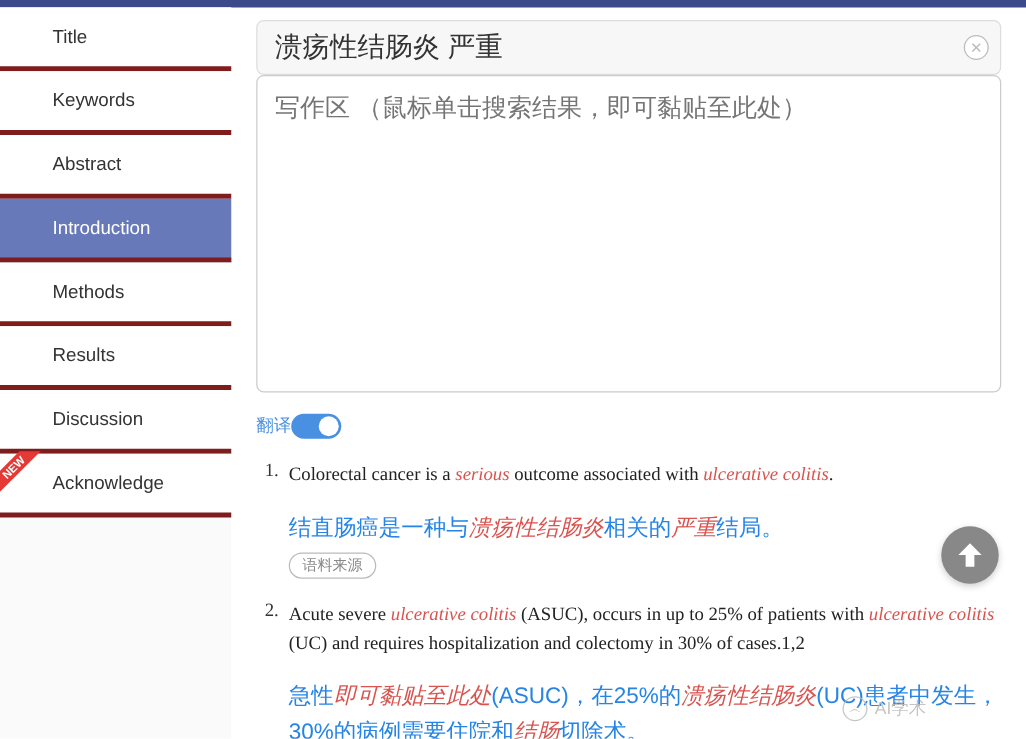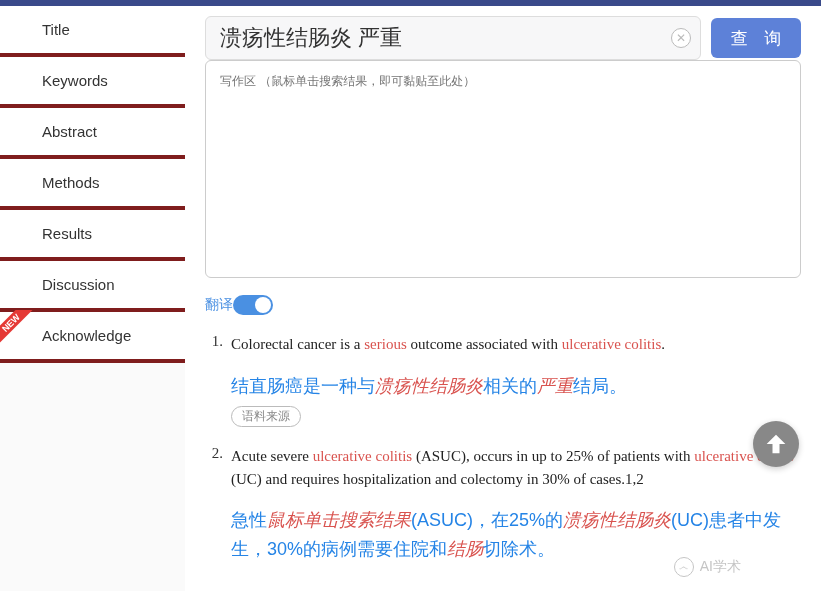--- a/index.html
+++ b/index.html
@@ -61,44 +61,44 @@
   color: #bbb; font-size: 12px; line-height: 18px; text-align: center;
   cursor: pointer; background: #fff;
 }
 .query-btn {
   width: 90px; height: 40px; background: #5d81d8; color: #fff;
   border: none; border-radius: 6px; font-size: 17px; cursor: pointer;
   letter-spacing: 6px; padding-left: 6px;
 }
 
 .writing-area {
-  width: 100%; height: 218px;
+  width: 100%; height: 254px;
   border: 1px solid #ccc; border-radius: 6px;
   padding: 12px 14px; resize: none;
-  font-size: 12px; color: #999;
+  font-size: 20px; color: #999;
   font-family: inherit;
 }
 
 .translate-row { display: flex; align-items: center; margin: 14px 0 18px 0; }
 .translate-label { color: #4a90e2; font-size: 14px; }
 .toggle {
   width: 40px; height: 20px; background: #4a90e2; border-radius: 10px;
   position: relative; cursor: pointer;
 }
 .toggle-knob {
   width: 16px; height: 16px; background: #fff; border-radius: 50%;
   position: absolute; top: 2px; right: 2px;
 }
 
 .results { font-size: 15px; }
 .result-item { display: flex; margin-bottom: 18px; }
 .result-num { width: 26px; text-align: right; padding-right: 8px; color: #333; font-family: Georgia, serif; }
 .result-body { flex: 1; }
 .result-en { font-family: Georgia, 'Times New Roman', serif; color: #222; line-height: 1.5; }
-.result-en .hl { color: #d9534f; }
+.result-en .hl { color: #d9534f; font-style: italic; }
 .result-cn { color: #2584e6; font-size: 18px; margin-top: 16px; line-height: 1.6; }
 .result-cn .hl { color: #d9534f; font-style: italic; }
 .source-btn {
   display: inline-block; margin-top: 6px;
   border: 1px solid #bbb; border-radius: 12px;
   padding: 1px 10px; font-size: 12px; color: #888;
   cursor: pointer; background: #fff;
 }
 
 .scroll-top {
@@ -121,56 +121,56 @@
 </style>
 </head>
 <body>
 
 <div class="topbar"></div>
 <div class="layout">
   <div class="sidebar" id="sidebar">
       <div class="sidebar-item"><span>Title</span></div>
       <div class="sidebar-item"><span>Keywords</span></div>
       <div class="sidebar-item"><span>Abstract</span></div>
+      <div class="sidebar-item active"><span>Introduction</span></div>
       <div class="sidebar-item"><span>Methods</span></div>
       <div class="sidebar-item"><span>Results</span></div>
       <div class="sidebar-item"><span>Discussion</span></div>
       <div class="sidebar-item"><div class="new-badge">
           <span>NEW</span>
         </div><span>Acknowledge</span></div>
     </div>
 
   <div class="main">
     <div class="search-row">
       <div class="search-wrap">
         <input class="search-input" value="溃疡性结肠炎 严重" style="">
         <span class="clear-btn">✕</span>
       </div>
-      <button class="query-btn">查 询</button>
     </div>
 
     <textarea class="writing-area" placeholder="写作区 （鼠标单击搜索结果，即可黏贴至此处）" style=""></textarea>
 
     <div class="translate-row">
       <span class="translate-label">翻译</span>
       <div class="toggle">
           <div class="toggle-knob"></div>
         </div>
     </div>
 
     <div class="results" id="results">
         <div class="result-item">
           <div class="result-num">1.</div>
           <div class="result-body"><div class="result-en">Colorectal cancer is a <span class="hl">serious</span> outcome associated with <span class="hl">ulcerative colitis</span>.</div><div class="result-cn">结直肠癌是一种与<span class="hl">溃疡性结肠炎</span>相关的<span class="hl">严重</span>结局。</div><span class="source-btn">语料来源</span></div>
         </div>
         <div class="result-item">
           <div class="result-num">2.</div>
           <div class="result-body">
             <div class="result-en">Acute severe <span class="hl">ulcerative colitis</span> (ASUC), occurs in up to 25% of patients with <span class="hl">ulcerative colitis</span> (UC) and requires hospitalization and colectomy in 30% of cases.1,2</div>
-            <div class="result-cn">急性<span class="hl">鼠标单击搜索结果</span>(ASUC)，在25%的<span class="hl">溃疡性结肠炎</span>(UC)患者中发生，30%的病例需要住院和<span class="hl">结肠</span>切除术。</div>
+            <div class="result-cn">急性<span class="hl">即可黏贴至此处</span>(ASUC)，在25%的<span class="hl">溃疡性结肠炎</span>(UC)患者中发生，30%的病例需要住院和<span class="hl">结肠</span>切除术。</div>
           </div>
         </div>
       </div>
 
     <div class="scroll-top">
       <svg viewBox="0 0 24 24">
           <path fill="#fff" d="M12 4l-8 8h5v8h6v-8h5z"></path>
         </svg>
     </div>
 

